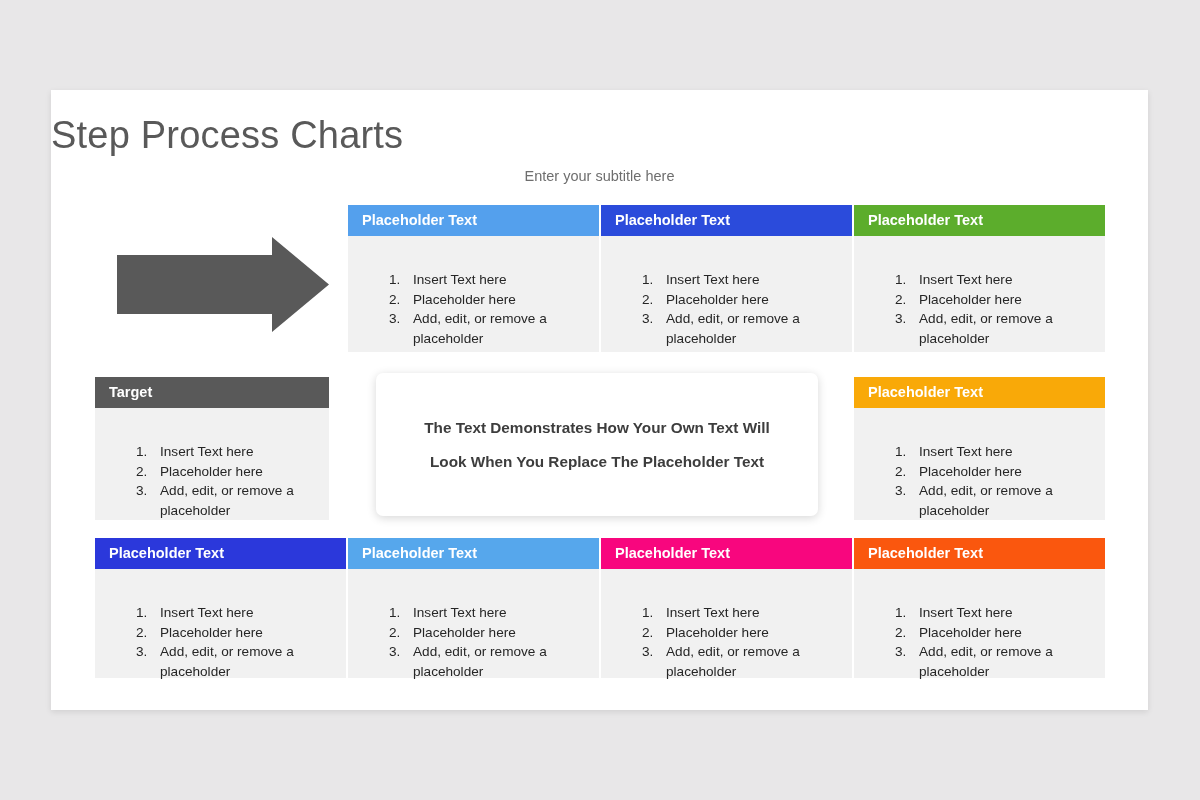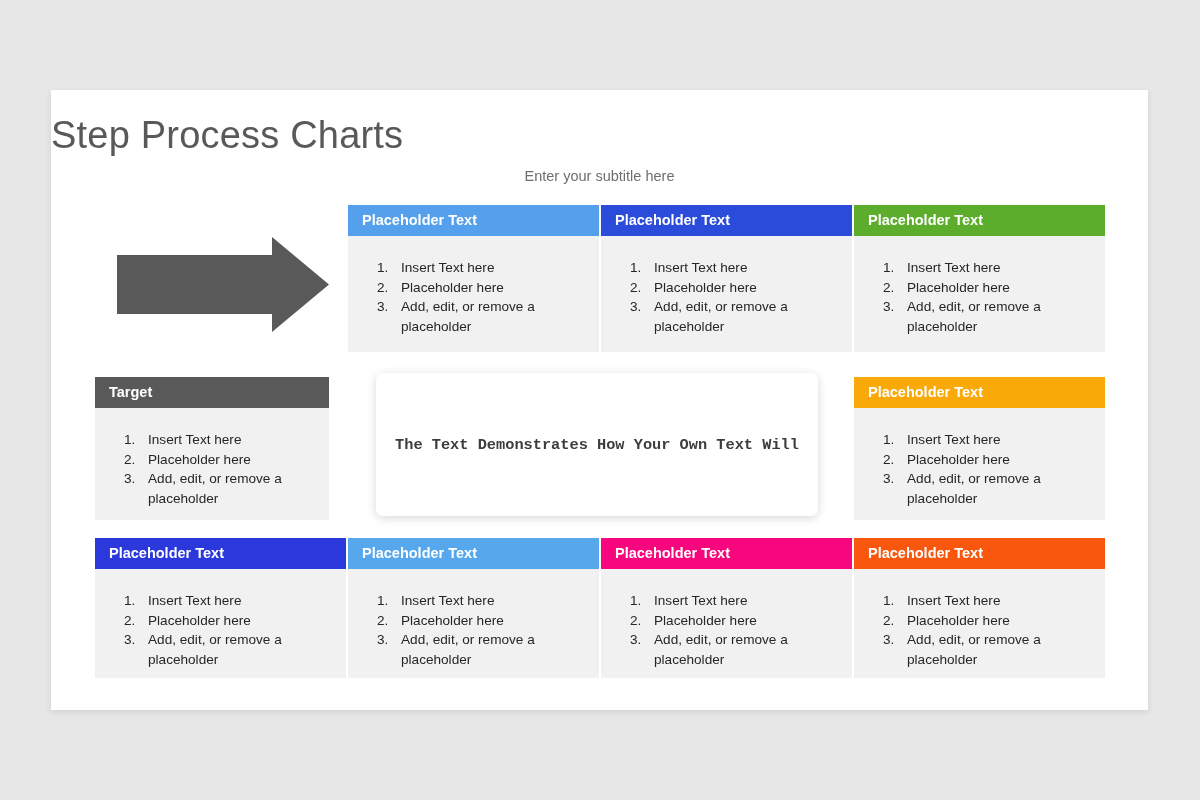--- a/index.html
+++ b/index.html
@@ -70,21 +70,21 @@
     box-sizing: border-box;
     overflow: hidden;
     white-space: nowrap;
   }
   .card-body {
     background: #f1f1f1;
     box-sizing: border-box;
     padding: 18px 10px 14px 14px;
   }
   .card-body ol {
-    margin: 4px;
+    margin: 16px;
     padding: 0 0 0 26px;
     list-style-position: outside;
   }
   .card-body ol li {
     font-size: 13.6px;
     line-height: 19.5px;
     color: #262626;
     padding-left: 9px;
     margin: 0;
   }
@@ -113,21 +113,20 @@
     justify-content: center;
     box-sizing: border-box;
     padding: 0 18px;
   }
   .msgbox .line {
     font-size: 15.3px;
     font-weight: bold;
     color: #3d3d3d;
     line-height: 34px;
     white-space: nowrap;
-    font-family: Liberation Mono, monospace;
   }
 </style>
 </head>
 <body>
 
 <div class="slide">
 
   <div class="title">Step Process Charts</div>
   <div class="subtitle">Enter your subtitle here</div>
 
@@ -176,20 +175,21 @@
       <ol>
         <li>Insert Text here</li>
         <li>Placeholder here</li>
         <li>Add, edit, or remove a placeholder</li>
       </ol>
     </div>
   </div>
 
   <div class="msgbox">
     <div class="line">The Text Demonstrates How Your Own Text Will</div>
+    <div class="line">Look When You Replace The Placeholder Text</div>
   </div>
 
   <div class="card row-mid" style="left:803px; top:287px; width:251px;">
     <div class="card-head" style="background: rgb(249, 169, 8);">Placeholder Text</div>
     <div class="card-body">
       <ol>
         <li>Insert Text here</li>
         <li>Placeholder here</li>
         <li>Add, edit, or remove a placeholder</li>
       </ol>

